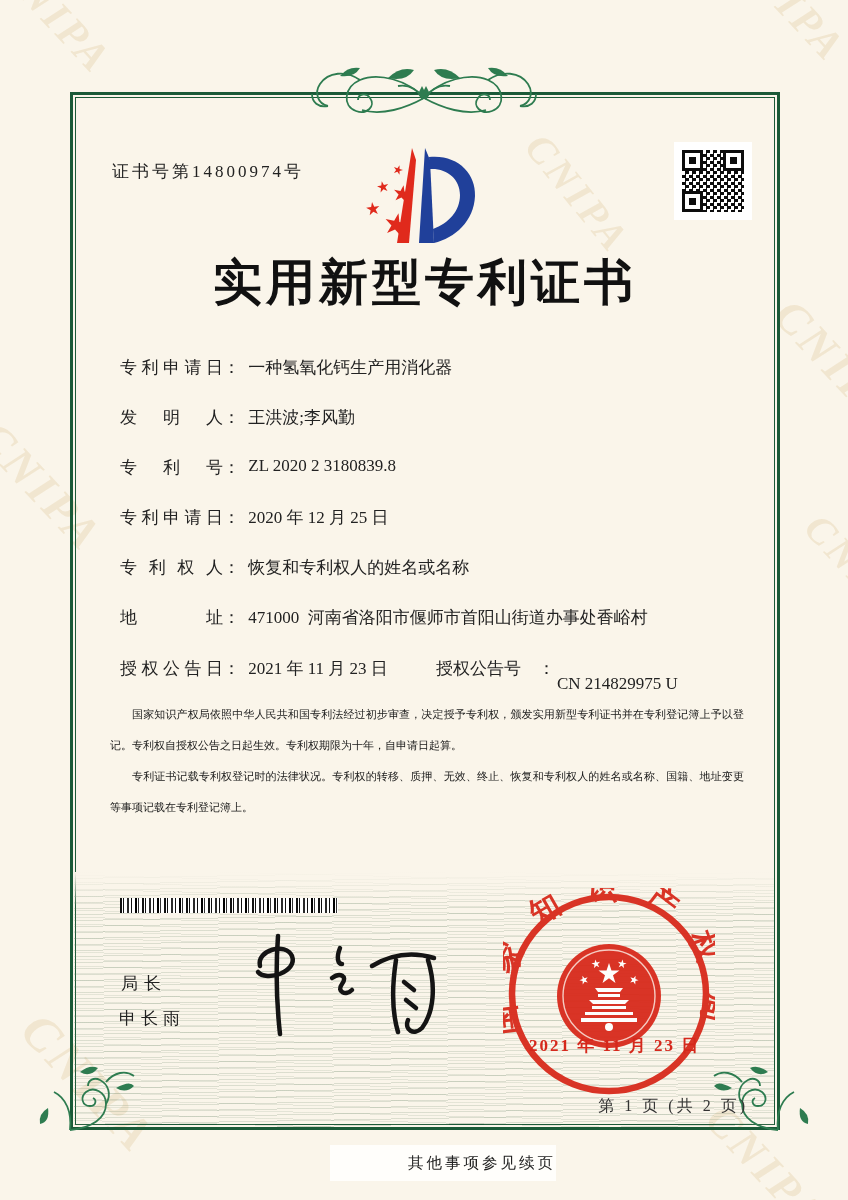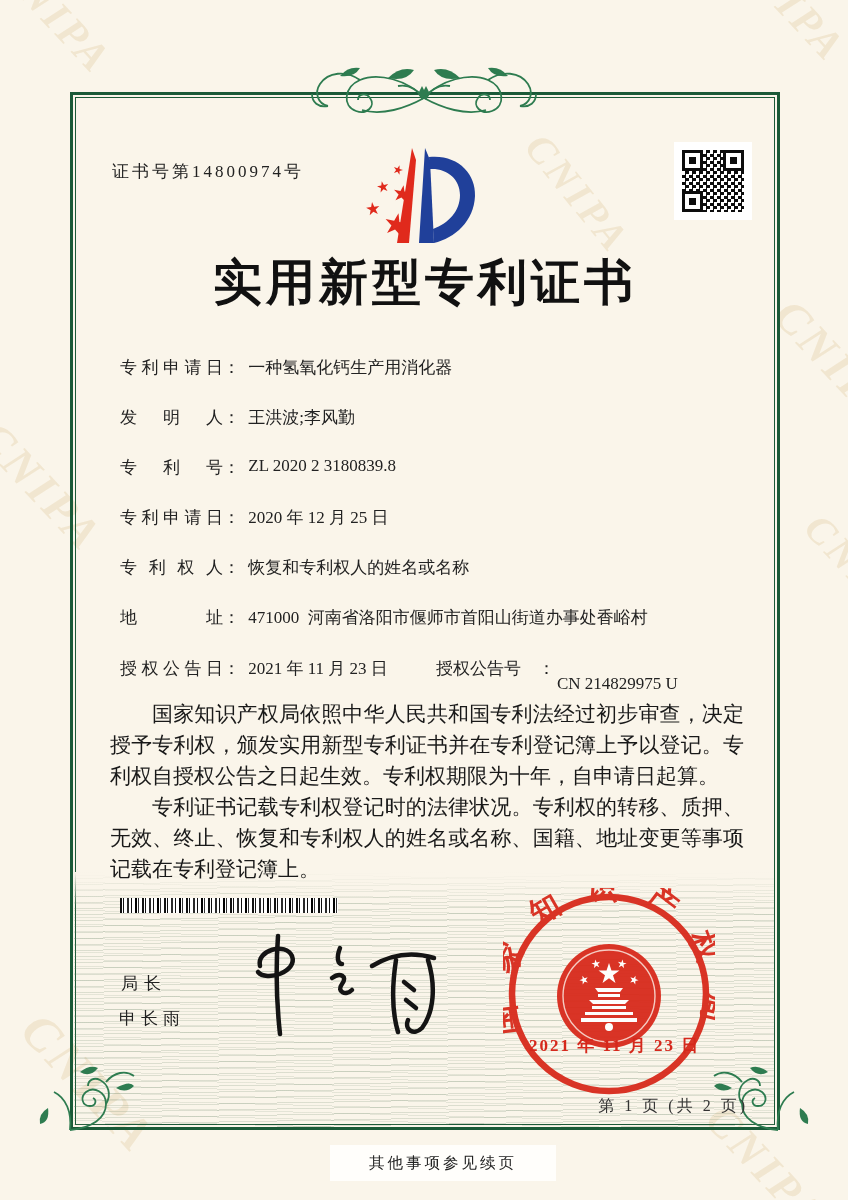--- a/index.html
+++ b/index.html
@@ -46,35 +46,35 @@
   }
   
   .row{position:absolute;left:120px;width:620px;font-size:17px;color:#222;}
   .lbl{display:inline-block;width:103px;text-align:justify;text-align-last:justify;vertical-align:top;}
   .colon{display:inline-block;}
   .val{display:inline-block;margin-left:4px;white-space:pre;vertical-align:top;}
   .lbl2{position:absolute;left:316px;top:0;}
   .colon2{position:absolute;left:418px;top:0;}
   .val2{position:absolute;left:437px;top:0;white-space:pre;margin-top:17px;}
   
-  .body-text{position:absolute;left:110px;top:699px;width:634px;font-size:21px;line-height:31px;color:#191919;}
+  .body-text{position:absolute;left:110px;top:699px;width:634px;font-size:11px;line-height:31px;color:#191919;}
   .body-text p{margin:0;text-indent:2em;text-align:justify;}
   
   .barcode{position:absolute;left:120px;top:898px;width:218px;height:15px;
     background:repeating-linear-gradient(90deg,
       #111 0 2px,#fff 2px 3px,#111 3px 4px,#fff 4px 7px,#2a2a2a 7px 9px,#fff 9px 11px,
       #111 11px 12px,#fff 12px 15px,#000 15px 17px,#fff 17px 18px,#333 18px 19px,#fff 19px 22px);}
   .signer-role{position:absolute;left:121px;top:972px;font-size:17px;letter-spacing:6px;color:#222;}
   .signer-name{position:absolute;left:119px;top:1007px;font-size:17px;letter-spacing:5px;color:#222;}
   .signature{position:absolute;left:246px;top:930px;}
   .seal{position:absolute;left:503px;top:888px;opacity:.94;}
   .seal-date{position:absolute;left:529px;top:1034px;font-size:17px;letter-spacing:2px;color:#d5281c;font-weight:600;}
   .page-indicator{position:absolute;left:70px;width:678px;top:1096px;text-align:right;font-size:16px;letter-spacing:3px;color:#333;}
   .footer-box{position:absolute;left:330px;top:1145px;width:226px;height:36px;background:#fffefb;}
-  .footer-note{width:100%;text-align:center;line-height:36px;font-size:15.5px;letter-spacing:3px;color:#222;}
+  .footer-note{width:100%;text-align:right;line-height:36px;font-size:15.5px;letter-spacing:3px;color:#222;}
 </style>
 </head>
 <body>
 
 <svg width="0" height="0" style="position:absolute" aria-hidden="true">
   <defs>
     <path id="star" d="M0,-1 L0.2245,-0.309 L0.951,-0.309 L0.3633,0.118 L0.5878,0.809 L0,0.382 L-0.5878,0.809 L-0.3633,0.118 L-0.951,-0.309 L-0.2245,-0.309 Z"></path>
     <g id="cornerOrn">
       <g fill="none" stroke="#2e7c50" stroke-width="1.8">
         <path d="M34,68 C56,66 70,56 70,42 C70,30 58,24 50,30 C44,35 46,44 54,44 C60,44 61,38 57,36"></path>

